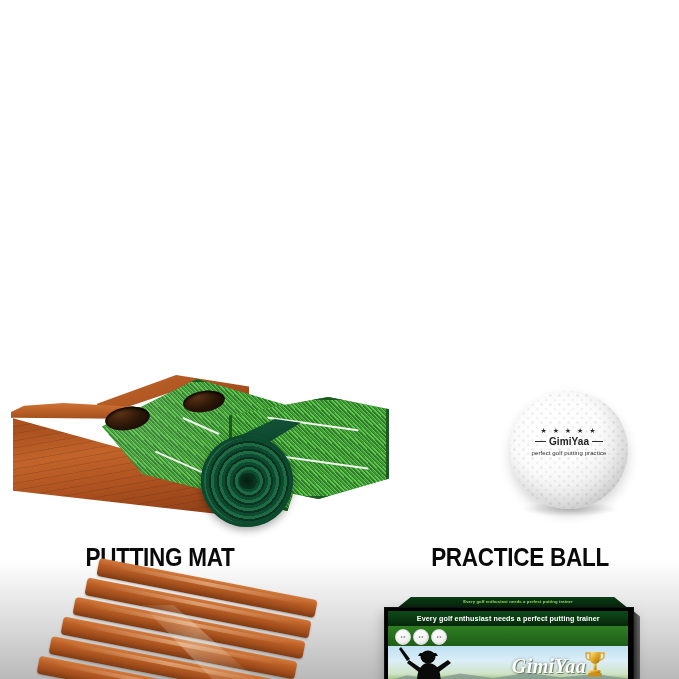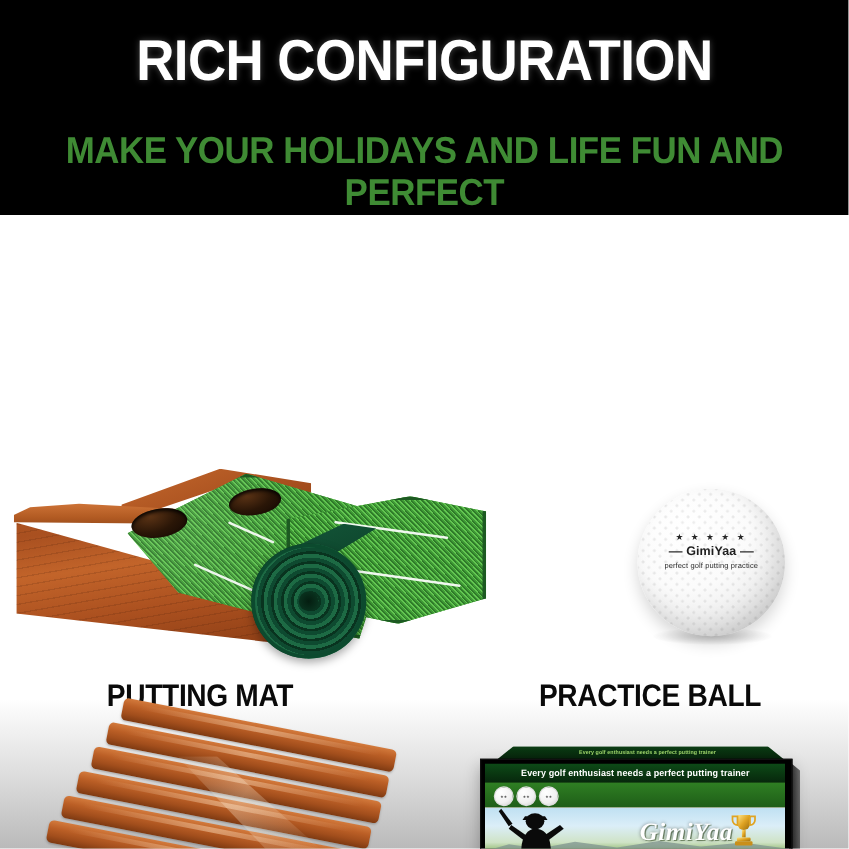--- a/index.html
+++ b/index.html
@@ -260,24 +260,20 @@
     position:absolute;left:253px;top:12px;width:9px;height:148px;
     background:linear-gradient(90deg,rgba(0,0,0,0.85) 0%,rgba(20,20,20,0.55) 100%);
     clip-path:polygon(0% 0%,100% 5%,100% 95%,0% 100%);
   }
 </style>
 </head>
 <body>
 
 <div class="page">
 
-  <div class="header">
-    <div class="headline">RICH CONFIGURATION</div>
-    <div class="subheadline">MAKE YOUR HOLIDAYS AND LIFE FUN AND PERFECT</div>
-  </div>
 
   <div class="body-area">
     <div class="floor-shade"></div>
 
     <div class="mat-scene">
       <div class="ramp-side"></div>
       <div class="ramp-side-grain"></div>
       <div class="ramp-back-wall"></div>
       <div class="ramp-edge-top"></div>
       <div class="turf-surface"></div>

